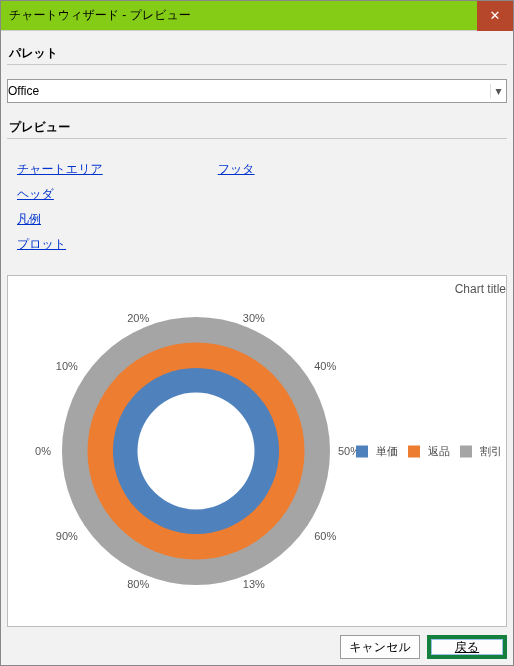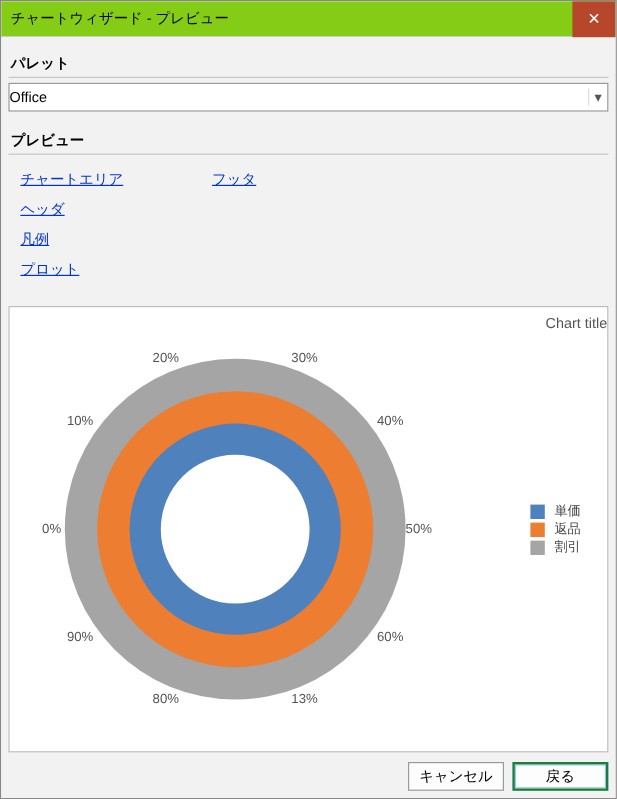--- a/index.html
+++ b/index.html
@@ -34,40 +34,40 @@
     background: #f2f2f2;
     padding: 8px 6px 6px 6px;
     height: calc(100% - 30px);
     display: flex;
     flex-direction: column;
   }
   .section-head {
     font-weight: bold;
     padding: 6px 2px 2px 2px;
     border-bottom: 1px solid #c8c8c8;
-    margin-bottom: 4px;
+    margin-bottom: 14px;
   }
   .dropdown {
     width: 100%;
     height: 24px;
     background: #fff;
     border: 1px solid #9a9a9a;
     display: flex;
     align-items: center;
     justify-content: space-between;
     padding: 0 0;
     cursor: pointer;
   }
   .dropdown-caret {
     width: 16px; text-align: center; color: #555;
     border-left: 1px solid #ddd;
   }
   .links {
     display: flex;
-    gap: 74px;
+    gap: 115px;
     padding: 8px 10px 4px 10px;
   }
   .links-col { display: flex; flex-direction: column; gap: 8px; }
   .link {
     color: #0033cc;
     text-decoration: underline;
     cursor: pointer;
     width: fit-content;
   }
   .chart-panel {
@@ -99,25 +99,26 @@
   .donut-wrap svg { width: 100%; height: 100%; }
   .tick-label {
     position: absolute;
     color: #555;
     font-size: 11px;
     transform: translate(-50%, -50%);
     white-space: nowrap;
   }
   .legend {
     position: absolute;
-    right: 22px;
+    right: 4px;
     top: 50%;
     transform: translateY(-50%);
     display: flex;
-    flex-direction: column;
+    flex-direction: row;
+    gap: 10px;
     font-size: 11px;
     color: #444;
   }
   .legend-item { display: flex; align-items: center; gap: 8px; }
   .swatch { width: 12px; height: 12px; }
   .footer {
     display: flex;
     justify-content: flex-end;
     gap: 7px;
     padding-top: 8px;
@@ -125,21 +126,21 @@
   }
   .btn {
     min-width: 80px;
     height: 24px;
     background: #fdfdfd;
     border: 1px solid #9a9a9a;
     display: flex; align-items: center; justify-content: center;
     cursor: pointer;
     font-size: 12px;
   }
-  .btn.default { border: 2px solid #15803d; box-shadow: inset 0 0 0 1px #9cc1e8; }
+  .btn.default { border: 4px solid #15803d; box-shadow: inset 0 0 0 1px #9cc1e8; text-decoration: underline; }
 </style>
 </head>
 <body>
 
 <div class="titlebar">
   <span>チャートウィザード - プレビュー</span>
   <div class="close-btn">
     <span>✕</span>
   </div>
 </div>

